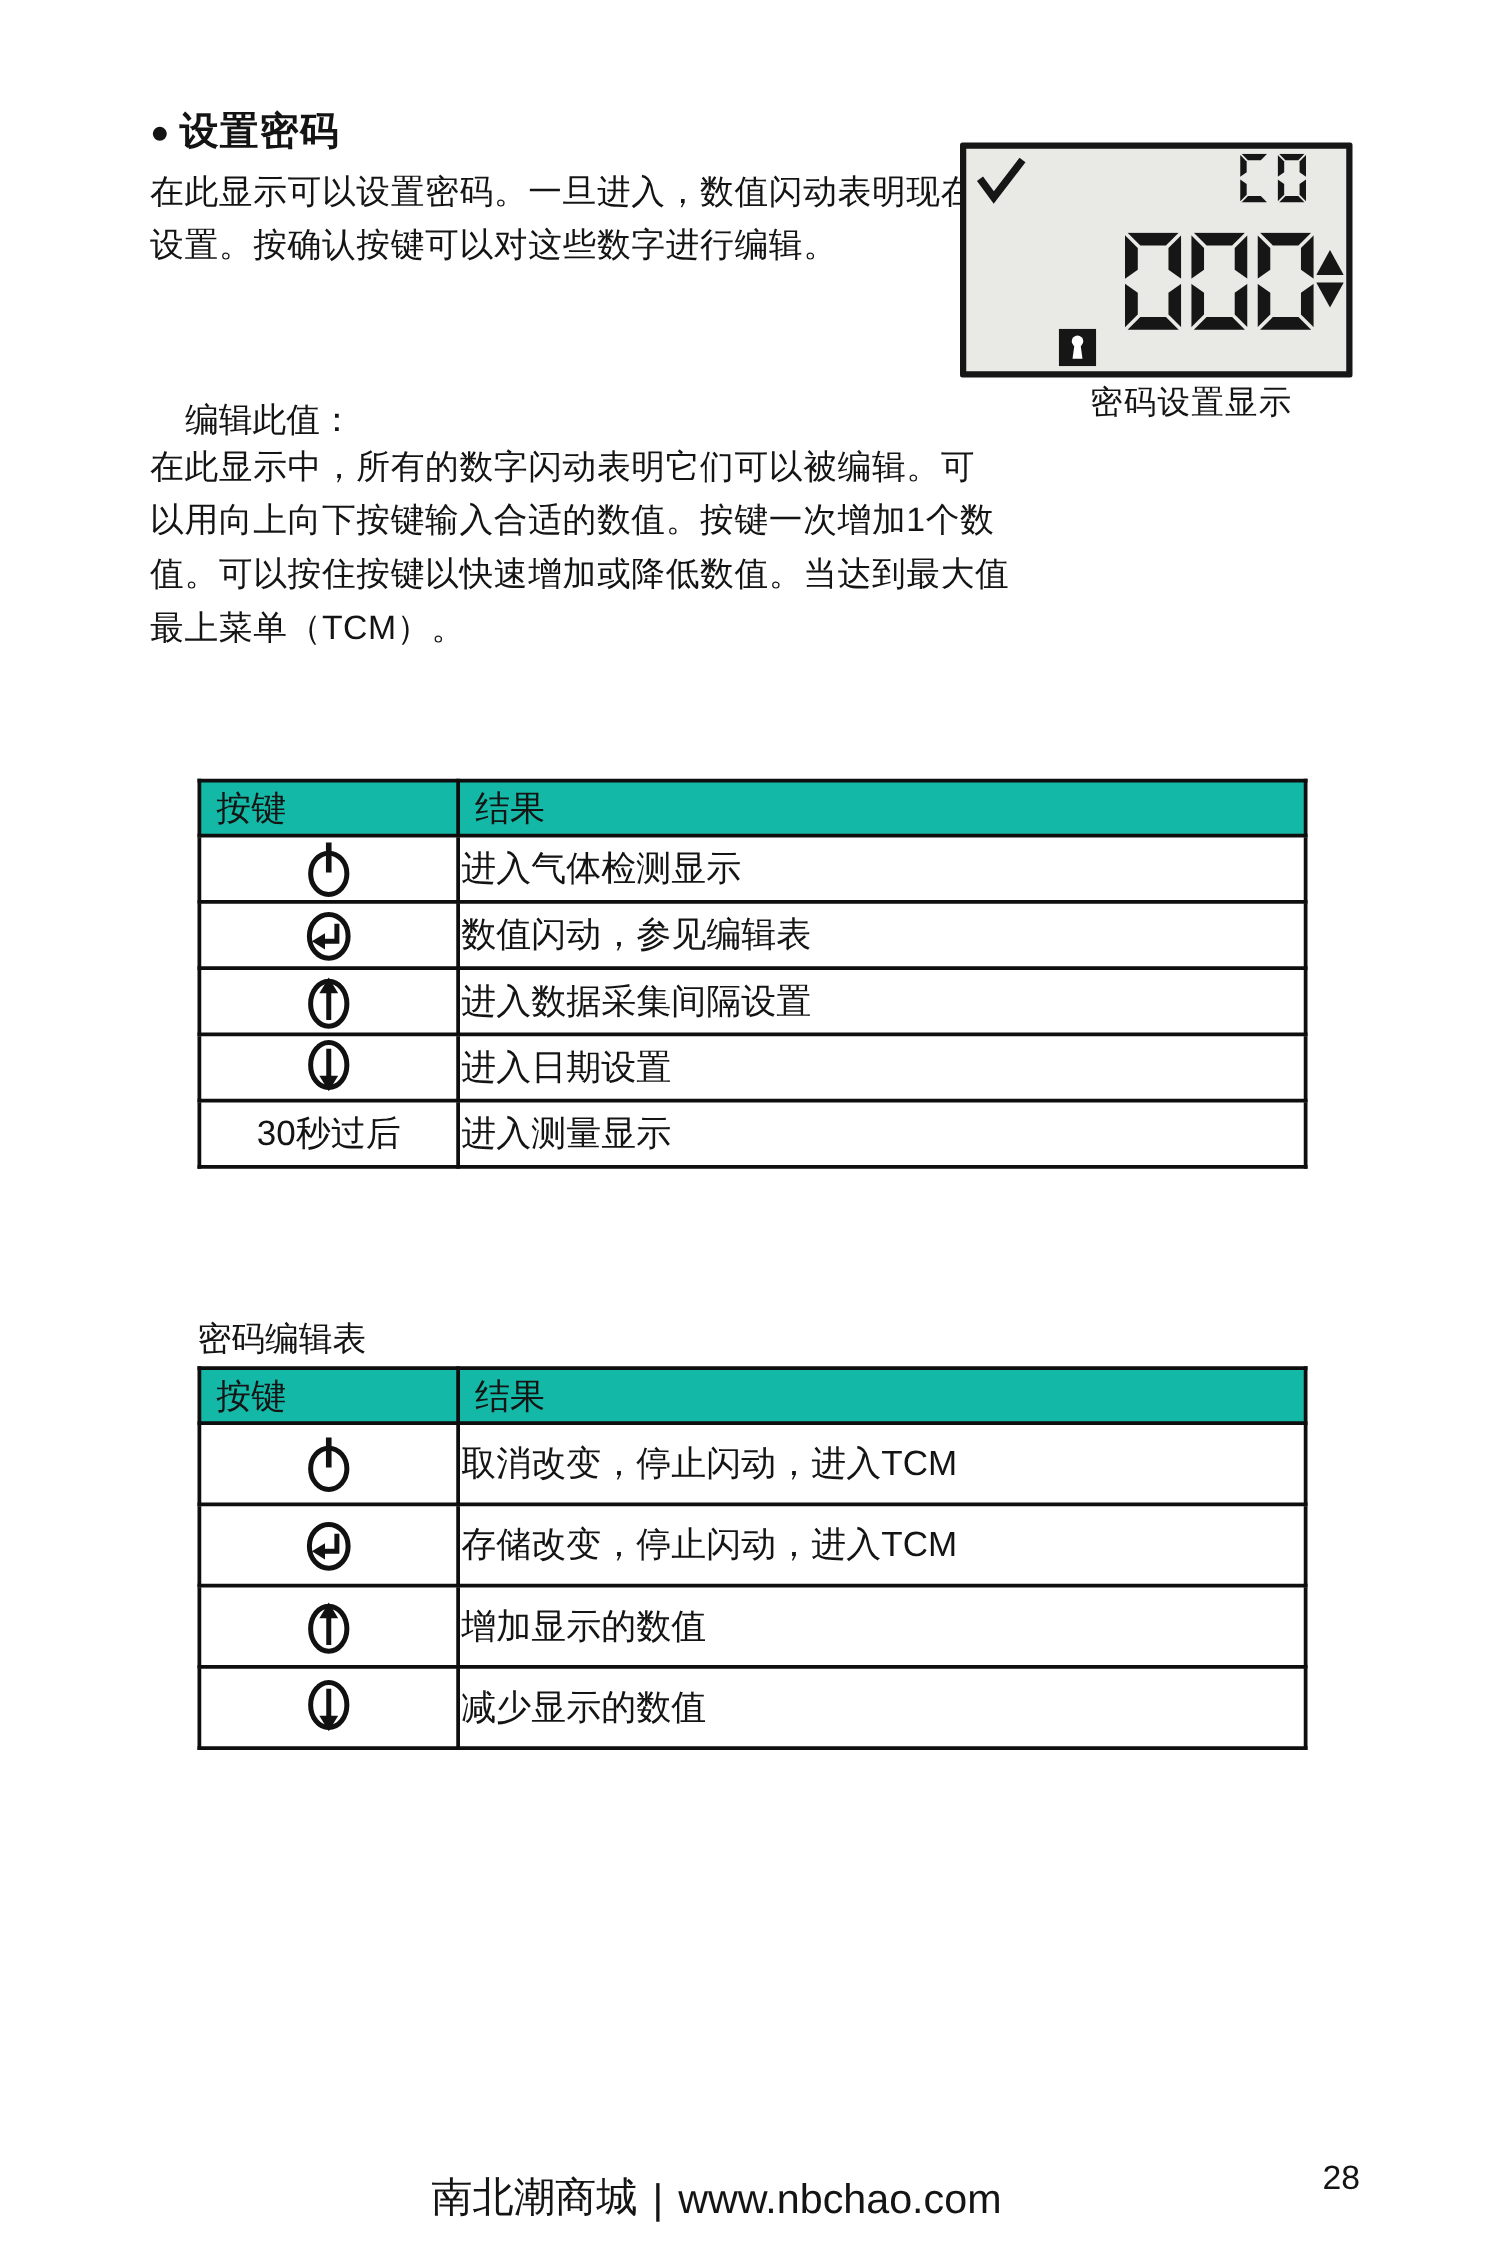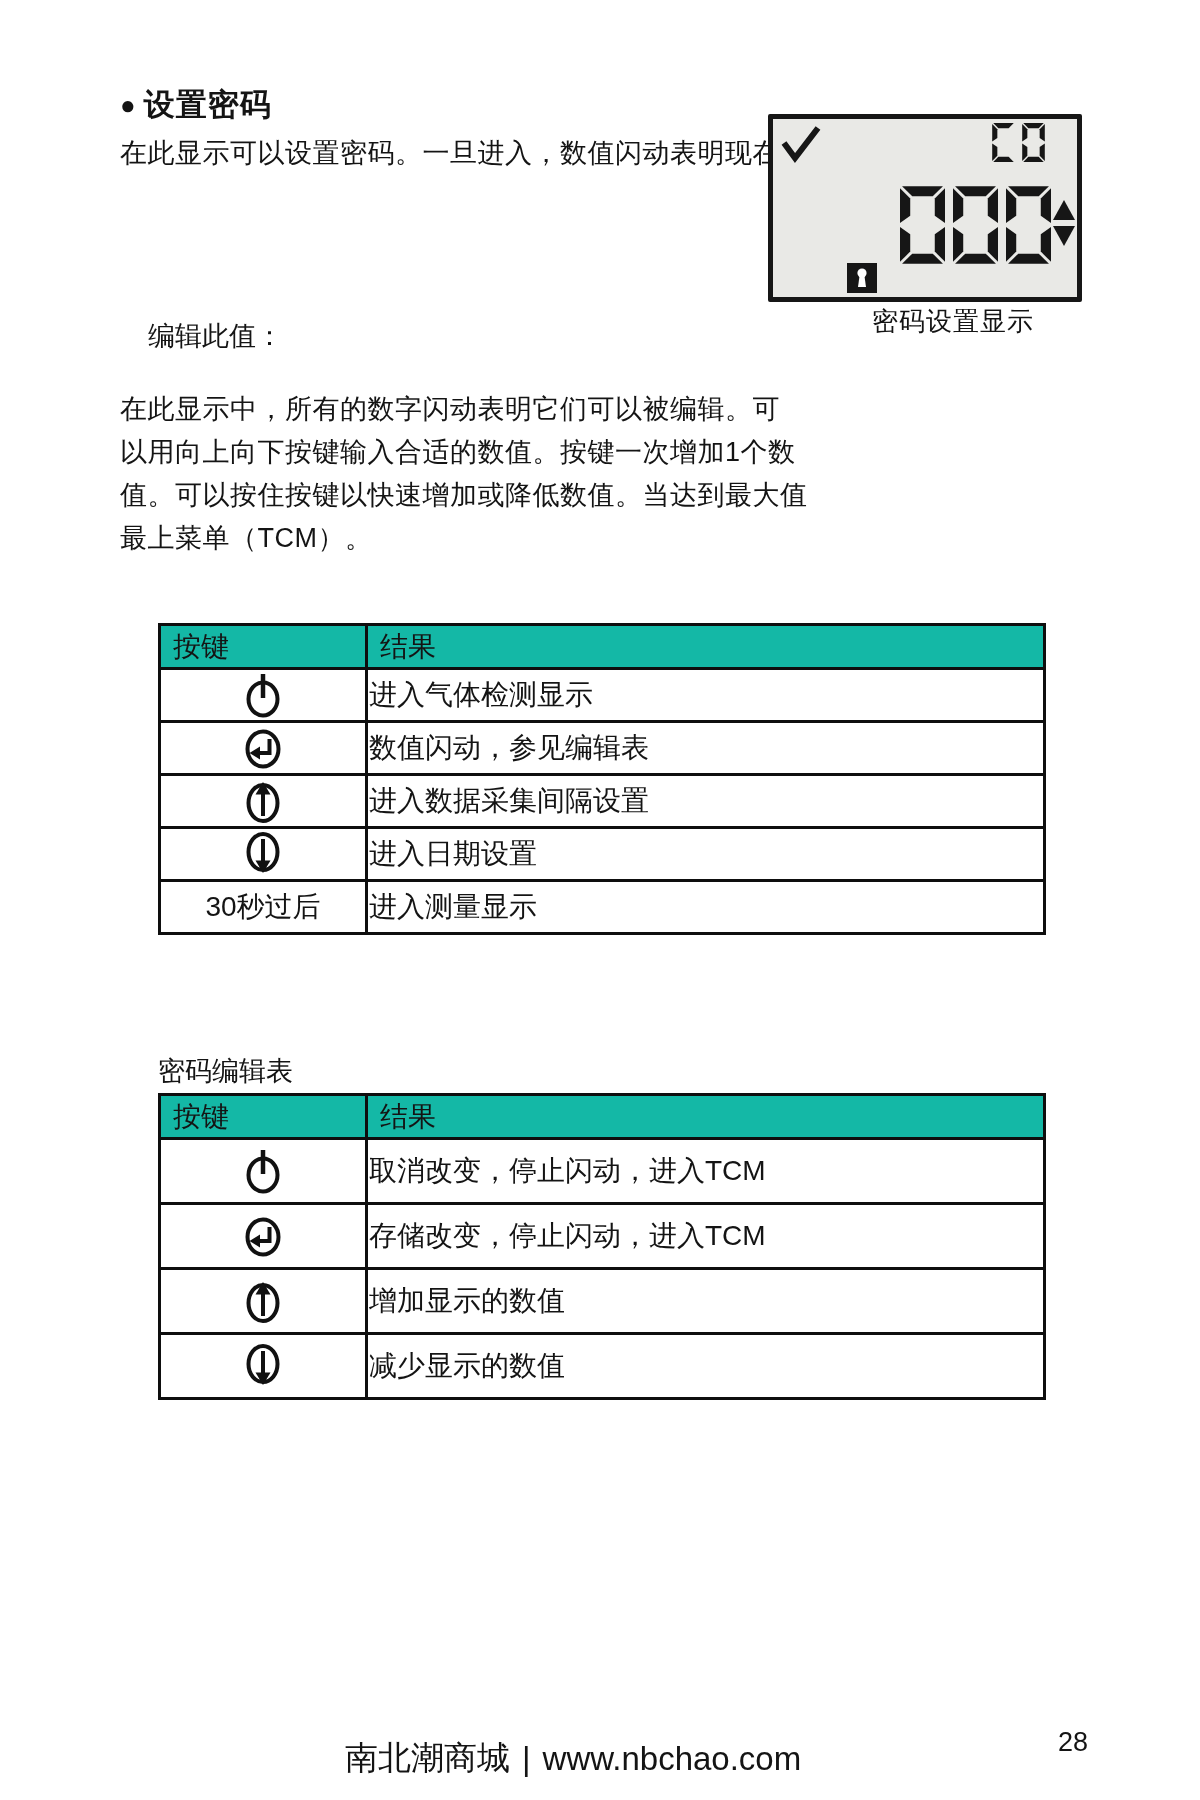--- a/index.html
+++ b/index.html
@@ -7,21 +7,21 @@
   body { font-family:"Liberation Sans", sans-serif; color:#141414; }
   .page { position:relative; width:1200px; height:1800px; background:#ffffff; overflow:hidden; }
 
   .title { position:absolute; left:120px; top:84px; display:flex; align-items:center; gap:8px; }
   .title .bullet { font-size:26px; line-height:1; }
   .title .title-text { font-size:31px; font-weight:bold; letter-spacing:1px; }
 
   .para { position:absolute; font-size:27px; line-height:43px; letter-spacing:0.5px; }
   .intro { left:120px; top:132px; }
   .edit-heading { position:absolute; left:120px; top:318px; font-size:27px;margin-left:28px; }
-  .edit-body { left:120px; top:352px;margin-top:36px; }
+  .edit-body { left:120px; top:352px; }
 
   
   .lcd { position:absolute; left:768px; top:114px; width:314px; height:188px;
          background:#e9e9e6; border:5px solid #161616; border-radius:2px; }
   .lcd-check { position:absolute; left:4px; top:0px; }
   .lcd-gas { position:absolute; left:219px; top:4px; display:flex; gap:7px; }
   .lcd-digits { position:absolute; left:127px; top:67px; display:flex; gap:8px; }
   .lcd-arrows { position:absolute; left:280px; top:80px; width:22px; }
   .lcd-arrows svg { display:block; }
   .lcd-lock { position:absolute; left:74px; top:144px; }
@@ -51,20 +51,21 @@
 
 <div class="page">
 
   <div class="title">
     <span class="bullet">●</span>
     <span class="title-text">设置密码</span>
   </div>
 
   <div class="para intro">
     <div>在此显示可以设置密码。一旦进入，数值闪动表明现在的</div>
+    <div>设置。按确认按键可以对这些数字进行编辑。</div>
   </div>
 
   <div class="lcd">
     <svg class="lcd-check" width="46" height="50" viewBox="0 0 46 50">
       <path d="M7,24 L18,39 L41,9" fill="none" stroke="#161616" stroke-width="6"></path>
     </svg>
     <div class="lcd-gas">
         <svg width="23" height="39" viewBox="0 0 44 76">
           <polygon points="2,0 42,0 32,10 12,10" fill="#161616"></polygon>
           <polygon points="2,76 42,76 32,66 12,66" fill="#161616"></polygon>

